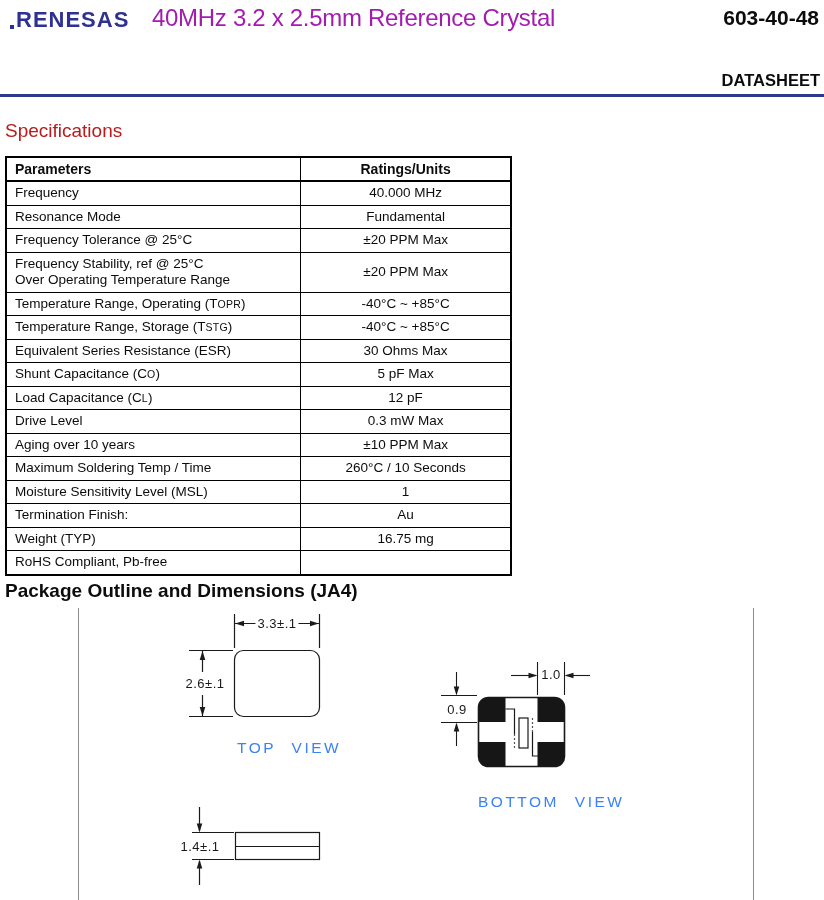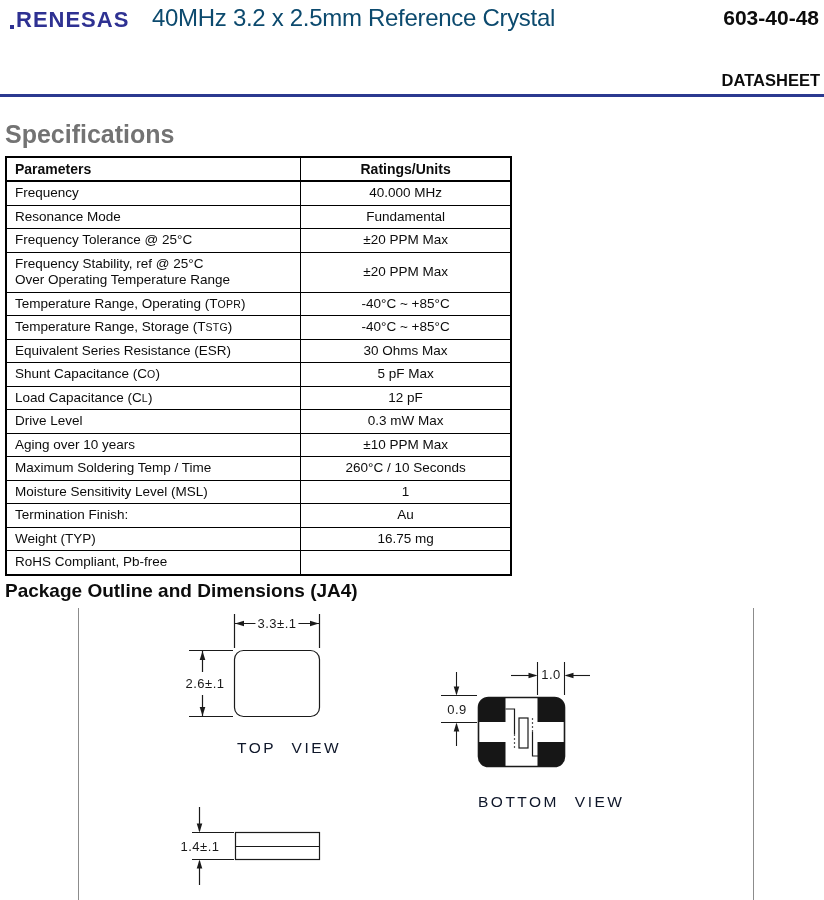--- a/index.html
+++ b/index.html
@@ -13,36 +13,36 @@
     position:absolute; left:10px; top:7px;
     font-size:22px; font-weight:bold; letter-spacing:1px;
     color:#2e3192; padding-left:6px;
   }
   .logo::before {
     content:""; position:absolute; left:0; bottom:4px;
     width:4px; height:4px; background:#2e3192;
   }
   .doc-title {
     position:absolute; left:152px; top:4px;
-    font-size:24px; font-weight:normal; letter-spacing:-0.3px; color:#0c4a6e;
+    font-size:24px; font-weight:normal; letter-spacing:-0.3px; color:#a21caf;
   }
   .part-number {
     position:absolute; right:5px; top:6px;
     font-size:21px; font-weight:bold; color:#0c0c0c;
   }
   .ds-label {
     position:absolute; right:4px; top:71px;
     font-size:16.5px; font-weight:bold; color:#0c0c0c;
   }
   .blue-rule {
     position:absolute; left:0; top:94px; width:824px; height:3px;
     background:#2b3990;
   }
   
-  .h-spec { position:absolute; left:5px; top:120px; font-size:25px; font-weight:bold; color:#737373; }
+  .h-spec { position:absolute; left:5px; top:120px; font-size:19px; font-weight:normal; color:#b91c1c; }
   .h-pkg  { position:absolute; left:5px; top:580px; font-size:19px; font-weight:bold; color:#0c0c0c; }
   
   table.spec {
     position:absolute; left:5px; top:156px; width:507px;
     border-collapse:collapse; font-size:13.5px; color:#0c0c0c;
     border:2px solid #000;
   }
   table.spec th, table.spec td { border:1px solid #000; }
   table.spec th {
     height:24px; font-size:14px; font-weight:bold;
@@ -56,21 +56,21 @@
   .smallcap { font-size:10.5px; letter-spacing:0.2px; }
   
   .figure { position:absolute; left:0; top:608px; width:824px; height:292px; }
   .figure svg { position:absolute; left:0; top:0; }
   .dim {
     position:absolute; transform:translate(-50%,-50%);
     font-size:13px; color:#1a1a1a; background:#fff; padding:0 2px;
     white-space:nowrap; letter-spacing:0.5px;
   }
   .viewlabel {
-    position:absolute; font-size:15.5px; color:#0f172a;
+    position:absolute; font-size:15.5px; color:#3b82f6;
     letter-spacing:2.5px; word-spacing:9px; white-space:nowrap;
   }
 </style>
 </head>
 <body>
 
 <div class="page">
 
   <div class="logo" style="color: rgb(46, 49, 146);">RENESAS</div>
   <div class="doc-title">40MHz 3.2 x 2.5mm Reference Crystal</div>

